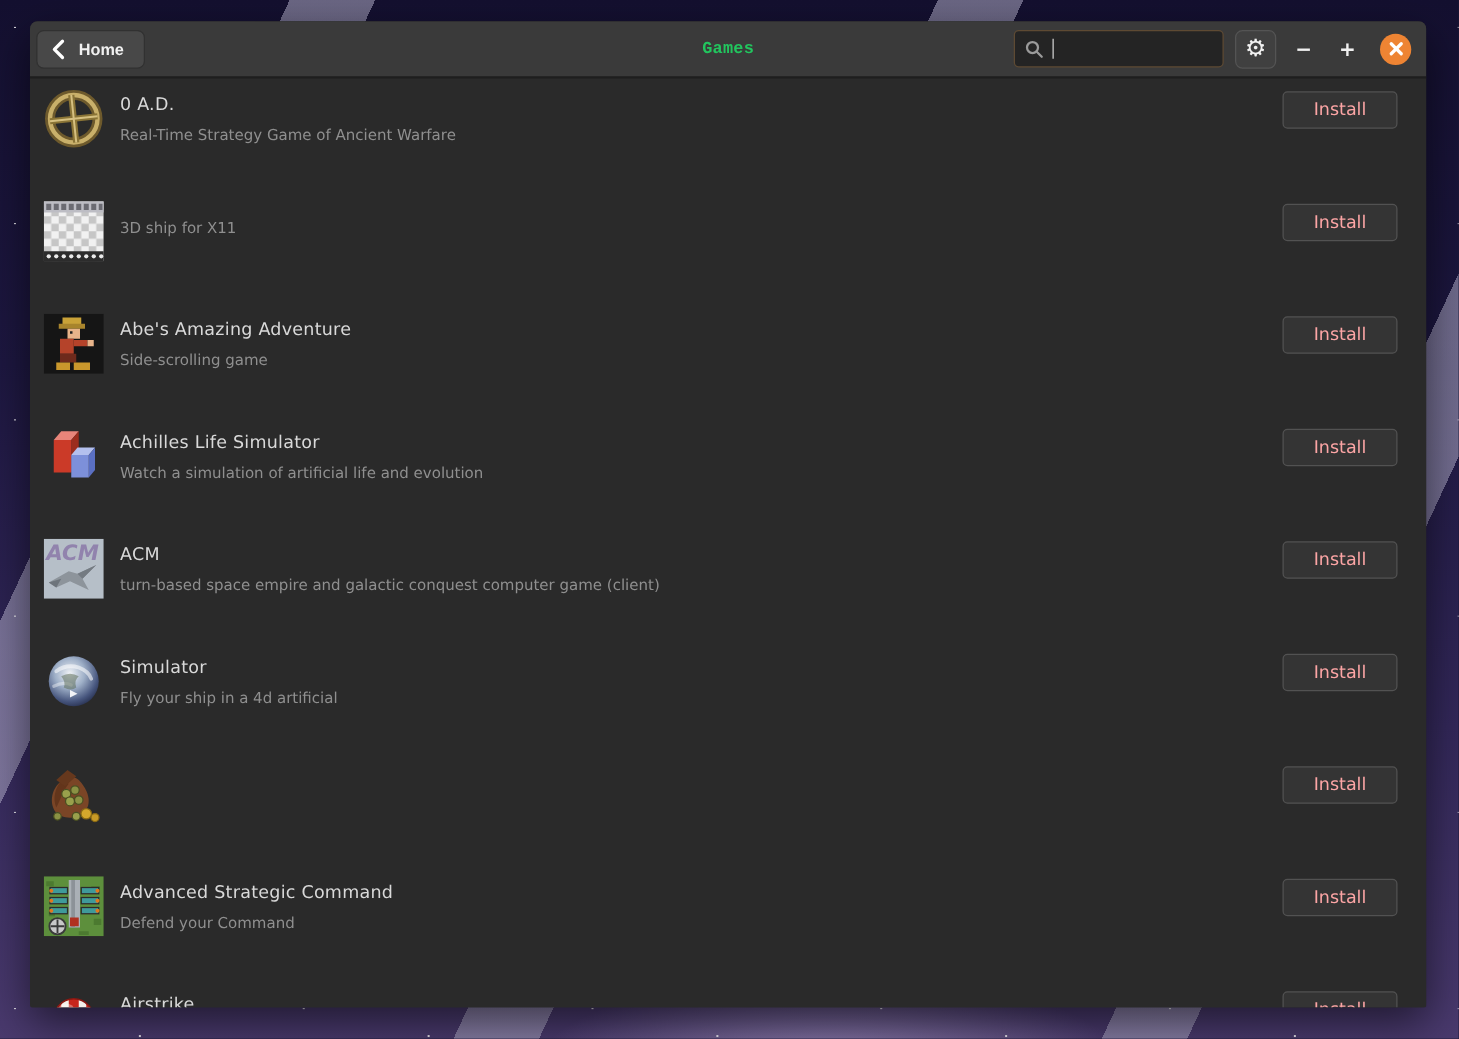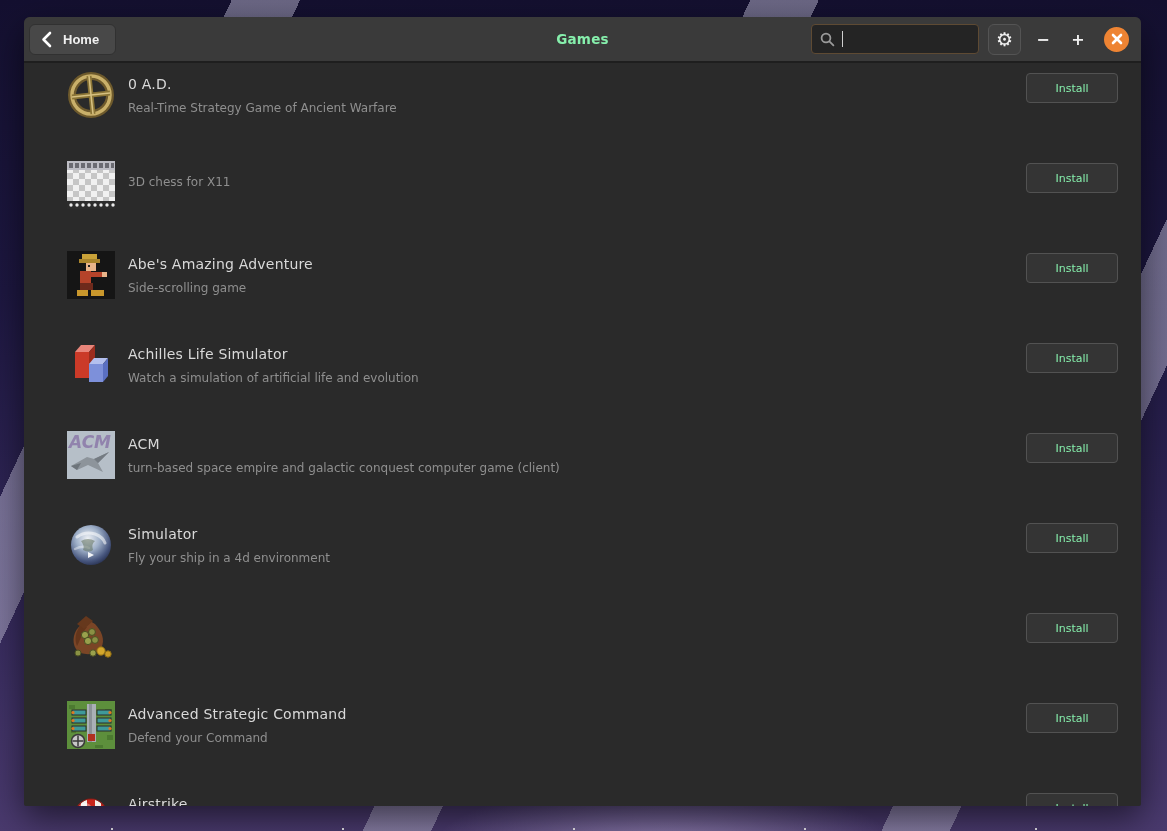--- a/index.html
+++ b/index.html
@@ -41,21 +41,21 @@
     flex:0 0 auto;height:44px;background:#3a3a3a;border-bottom:2px solid #1e1e1e;
     display:flex;align-items:center;gap:8px;padding:0 12px 0 5px;position:relative;
   }
   .back-button{
     display:flex;align-items:center;gap:11px;height:31px;padding:0 16px 0 11px;
     background:#484848;border:1px solid #313131;border-radius:6px;
     color:#f0f0f0;font-size:13px;font-weight:bold;cursor:pointer;
   }
   .header-title{
     position:absolute;left:50%;transform:translateX(-50%);
-    color:#86efac;font-weight:bold;font-size:13.5px;letter-spacing:.2px;
+    color:#22c55e;font-weight:bold;font-size:13.5px;letter-spacing:.2px;font-family:Liberation Mono, monospace;
   }
   .header-right{margin-left:auto;display:flex;align-items:center;gap:9px;}
   .search-box{
     width:168px;height:30px;box-sizing:border-box;background:#242424;
     border:1px solid #5e4a33;border-radius:4px;
     display:flex;align-items:center;padding:0 8px;gap:7px;
   }
   .search-cursor{width:1px;height:16px;background:#cfcfcf;flex:0 0 auto;}
   .search-input{
     flex:1;min-width:0;background:transparent;border:none;outline:none;
@@ -69,30 +69,30 @@
   .win-btn{
     width:26px;background:none;border:none;color:#f0f0f0;
     font-size:16px;font-weight:bold;font-family:inherit;cursor:pointer;padding:0 2px;
   }
   .close-button{
     width:25px;height:25px;border-radius:50%;background:#ee8433;border:none;
     display:flex;align-items:center;justify-content:center;cursor:pointer;margin-left:4px;padding:0;
   }
   
   .list{flex:1;overflow:hidden;}
-  .row{height:90px;position:relative;margin-left:32px;}
+  .row{height:90px;position:relative;}
   .row-icon{position:absolute;left:11px;top:8px;width:48px;height:48px;}
   .row-icon svg{width:48px;height:48px;display:block;}
   .row-text{position:absolute;left:72px;top:13px;right:140px;}
   .row-title{font-size:14px;color:#d9d9d9;letter-spacing:.2px;white-space:nowrap;}
   .row-subtitle{font-size:12px;color:#8f8f8f;margin-top:9px;white-space:nowrap;}
   .install-btn{
     position:absolute;right:23px;top:10px;width:92px;height:30px;
     background:#343434;border:1px solid #525252;border-radius:4px;
-    color:#86efac;font-size:11px;font-family:inherit;cursor:pointer;
+    color:#fca5a5;font-size:14px;font-family:inherit;cursor:pointer;
   }
 </style>
 </head>
 <body>
 
 <div class="wallpaper">
   <div class="stars"></div>
 </div>
 
 <div class="window">
@@ -182,21 +182,21 @@
               <circle cx="16" cy="44" r="1.7"></circle>
               <circle cx="22" cy="44" r="1.7"></circle>
               <circle cx="28" cy="44" r="1.7"></circle>
               <circle cx="34" cy="44" r="1.7"></circle>
               <circle cx="40" cy="44" r="1.7"></circle>
               <circle cx="46" cy="44" r="1.7"></circle>
             </g>
           </svg>
         </span>
     <div class="row-text">
-      <div class="row-subtitle">3D chess for X11</div>
+      <div class="row-subtitle">3D ship for X11</div>
     </div>
     <button class="install-btn">Install</button>
   </div>
       <div class="row">
     <span class="row-icon">
           <svg viewBox="0 0 48 48">
             <rect width="48" height="48" fill="#151515"></rect>
             <rect x="15" y="3" width="15" height="6" fill="#c9a238"></rect>
             <rect x="12" y="8" width="21" height="4" fill="#a8842c"></rect>
             <rect x="19" y="12" width="10" height="8" fill="#e8b48a"></rect>
@@ -261,21 +261,21 @@
             </defs>
             <circle cx="24" cy="24" r="20" fill="url(#er6)"></circle>
             <path d="M10 16 Q18 10 28 13 Q36 16 38 22" fill="none" stroke="#ffffff" stroke-width="3" opacity=".55" stroke-linecap="round"></path>
             <path d="M8 28 Q16 24 22 27" fill="none" stroke="#ffffff" stroke-width="2.5" opacity=".4" stroke-linecap="round"></path>
             <path d="M14 20 q4 5 2 9 q6 3 10 0 q-2 -6 2 -9 q-7 -4 -14 0" fill="#5a6a52" opacity=".5"></path>
             <polygon points="21,31 27,34 21,37" fill="#ffffff" opacity=".9"></polygon>
           </svg>
         </span>
     <div class="row-text">
       <div class="row-title">Simulator</div>
-      <div class="row-subtitle">Fly your ship in a 4d environment</div>
+      <div class="row-subtitle">Fly your ship in a 4d artificial</div>
     </div>
     <button class="install-btn">Install</button>
   </div>
       <div class="row">
     <span class="row-icon">
           <svg viewBox="0 0 48 48">
             <path d="M14 14 C7 19 4 30 9 38 C14 45 29 45 34 37 C39 29 34 19 28 13 C23 9 18 10 14 14 Z" fill="#7a4526"></path>
             <path d="M14 14 C9 19 7 28 10 35 C13 30 15 22 20 16 Z" fill="#5e3119" opacity=".8"></path>
             <path d="M10 13 L19 5 L26 10 L17 18 Z" fill="#66381d"></path>
             <g stroke="#4a4f22" stroke-width="1">

